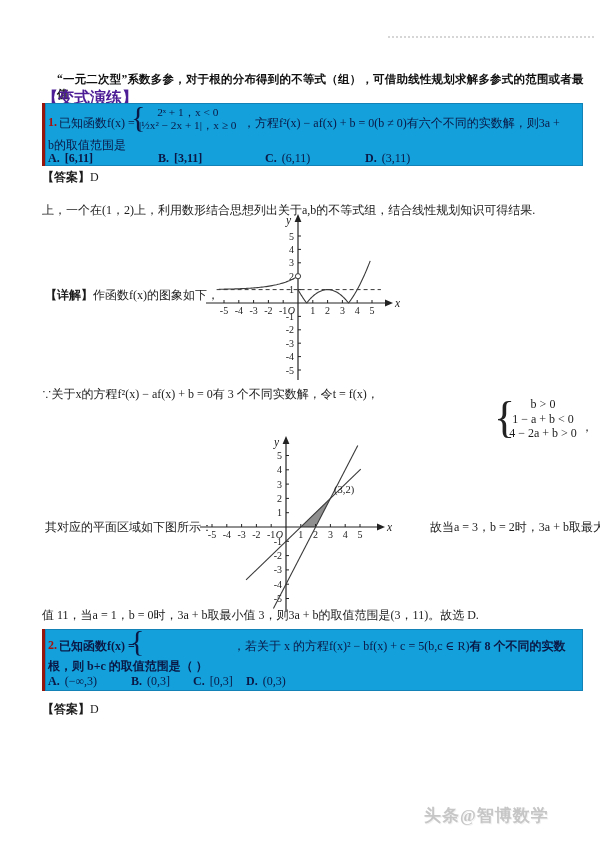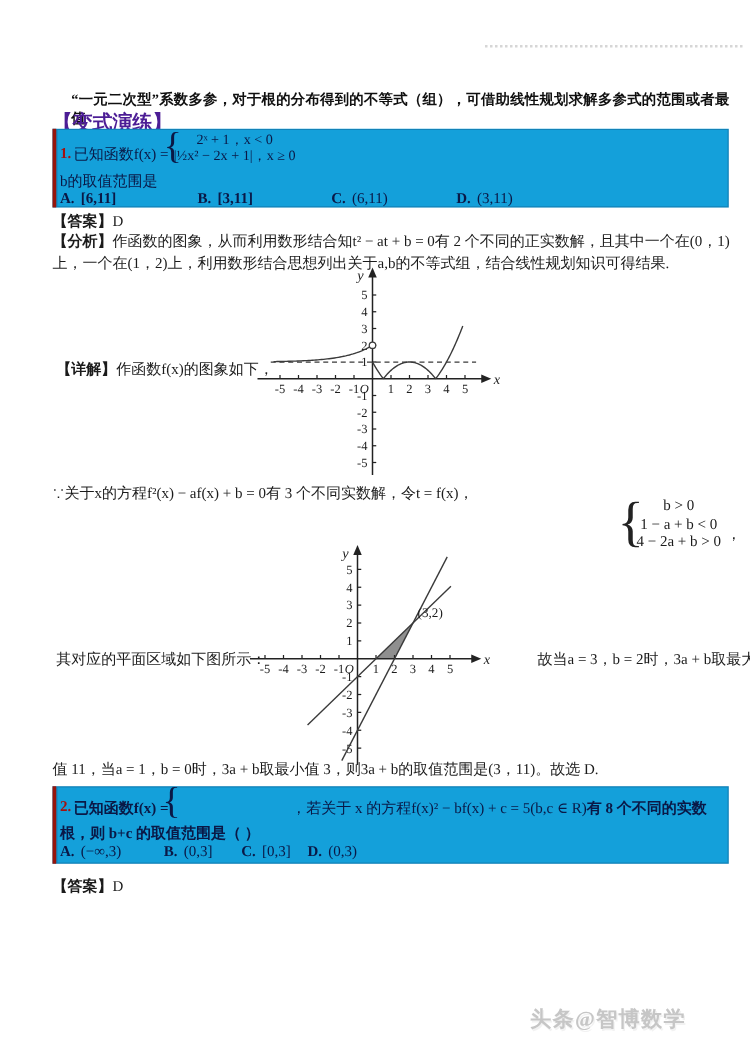--- a/index.html
+++ b/index.html
@@ -40,36 +40,34 @@
   <div class="abs sec-title" style="left:42px;top:88px;">【变式演练】</div>
 
   <div class="abs qbox" style="left:42px;top:103px;width:538px;height:63px;">
     <span class="abs qnum" style="left:3px;top:12px;">1.</span>
     <span class="abs qtext" style="left:14px;top:12px;">已知函数f(x) =</span>
     <span class="abs brace" style="left:86px;top:0px;">{</span>
     <span class="abs cases" style="left:94px;top:3px;">
       <span>2ˣ + 1，x &lt; 0</span>
       <span>|½x² − 2x + 1|，x ≥ 0</span>
     </span>
+    <span class="abs qtext" style="left:198px;top:12px;white-space:nowrap;">，方程f²(x) − af(x) + b = 0(b ≠ 0)有六个不同的实数解，则3a +</span>
     <span class="abs qtext" style="left:3px;top:34px;">b的取值范围是</span>
     <div class="abs optrow" style="left:0;top:48px;width:428px;height:15px;">
       <span class="abs" style="left:3px;"><span class="opt-label">A.</span><span class="b">[6,11]</span></span>
       <span class="abs" style="left:113px;"><span class="opt-label">B.</span><span class="b">[3,11]</span></span>
       <span class="abs" style="left:220px;"><span class="opt-label">C.</span><span>(6,11)</span></span>
       <span class="abs" style="left:320px;"><span class="opt-label">D.</span><span>(3,11)</span></span>
     </div>
   </div>
 
   <div class="abs body-line" style="left:42px;top:169px;">
     <span class="lbl">【答案】</span><span>D</span>
   </div>
 
-  <div class="abs body-line" style="left:42px;top:185px;">
-    <span class="lbl">【分析】</span><span>作函数的图象，从而利用数形结合知t² − at + b = 0有 2 个不同的正实数解，且其中一个在(0，1)</span>
-  </div>
   <div class="abs body-line" style="left:42px;top:202px;">上，一个在(1，2)上，利用数形结合思想列出关于a,b的不等式组，结合线性规划知识可得结果.</div>
 
   <div class="abs body-line" style="left:45px;top:287px;">
     <span class="lbl">【详解】</span><span>作函数f(x)的图象如下，</span>
   </div>
 
   <svg class="abs" style="left:180px;top:208px;" width="245" height="180">
       <line x1="26" y1="95" x2="206" y2="95" stroke="#222222" stroke-width="1.2"></line>
       <line x1="118" y1="13" x2="118" y2="172" stroke="#222222" stroke-width="1.2"></line>
       <polygon points="213,95 205,91.6 205,98.4" fill="#222222"></polygon>

